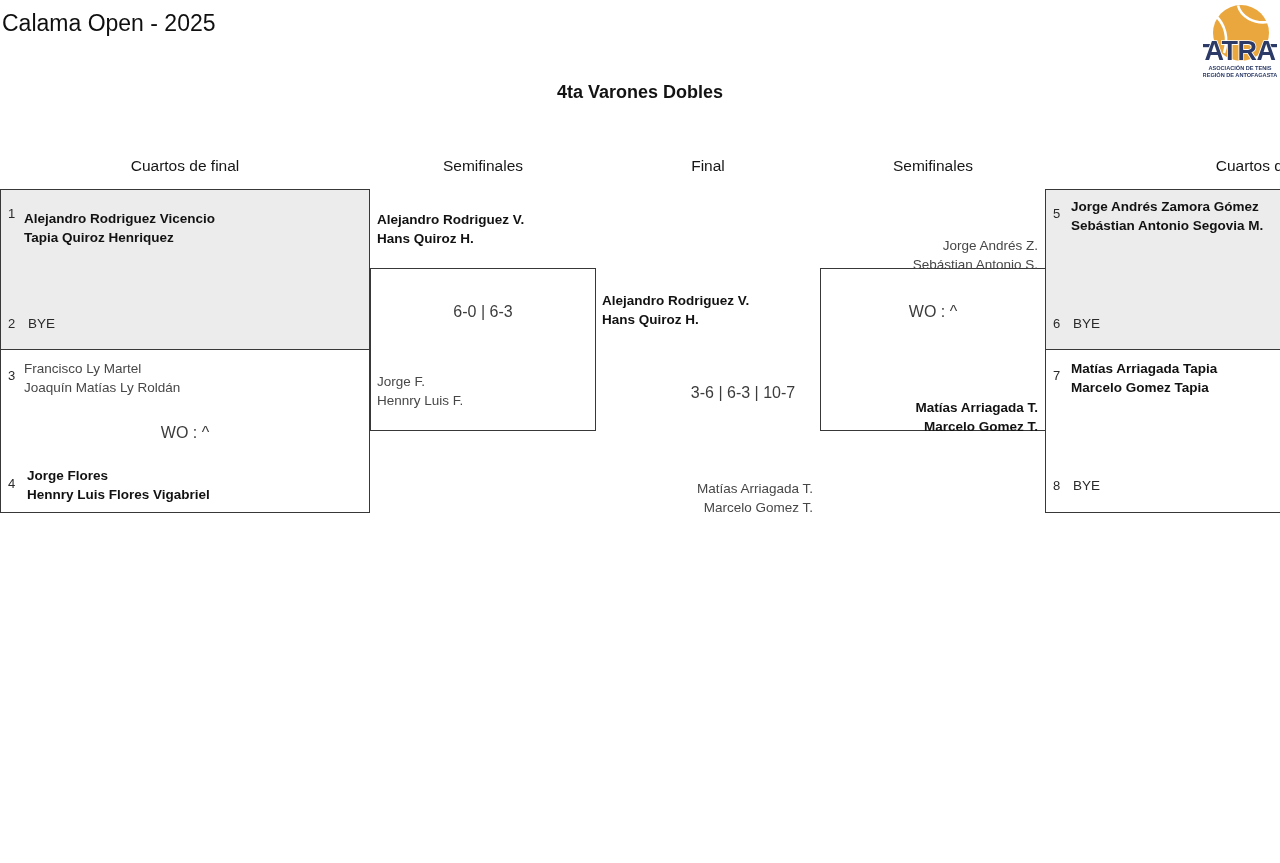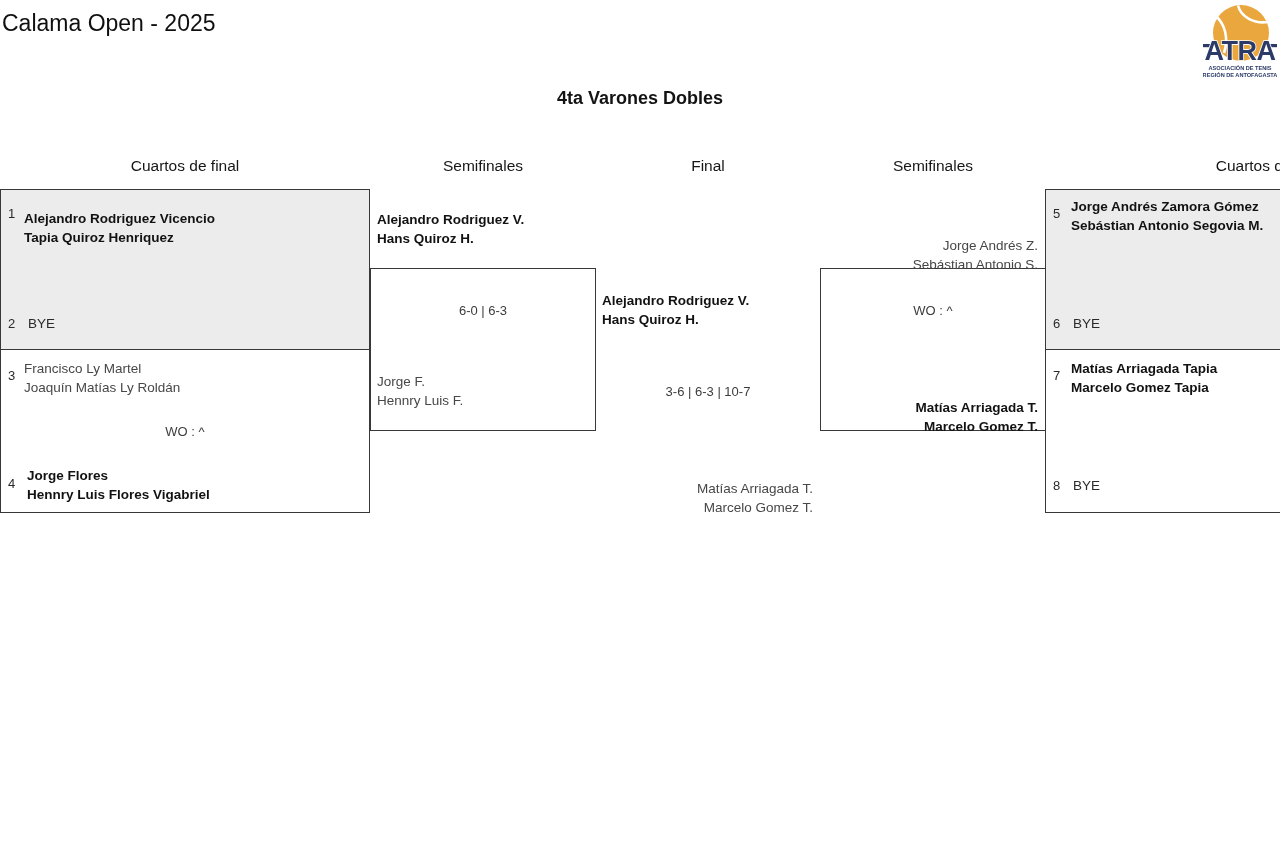--- a/index.html
+++ b/index.html
@@ -1,30 +1,30 @@
 <!DOCTYPE html>
 <html><head>
 <meta charset="utf-8">
 <style>
   html,body{margin:0;padding:0;background:#fff;}
   .page{
     position:relative;width:1280px;height:863px;overflow:hidden;background:#ffffff;
     font-family:"Liberation Sans","DejaVu Sans",sans-serif;color:#111;
   }
   .page-title{position:absolute;left:2px;font-size:23px;font-weight:400;color:#0f0f0f;white-space:nowrap;}
-  .bracket-title{position:absolute;left:0;top:88px;width:1280px;text-align:center;font-size:18px;font-weight:700;color:#131313;}
+  .bracket-title{position:absolute;left:0;top:82px;width:1280px;text-align:center;font-size:18px;font-weight:700;color:#131313;}
   .round-header{position:absolute;top:157px;font-size:15.5px;font-weight:500;color:#161616;text-align:center;white-space:nowrap;}
   .box{position:absolute;border:1px solid #383838;background:#ffffff;box-sizing:border-box;}
   .box.seeded{background:#ececec;}
   .team{position:absolute;font-size:13.5px;line-height:19px;color:#474747;white-space:nowrap;}
   .team.winner{font-weight:700;color:#121212;}
   .team.right{text-align:right;margin-top:26px;}
   .seed{position:absolute;font-size:13px;color:#2a2a2a;}
   .bye{position:absolute;font-size:13.5px;color:#2a2a2a;}
-  .score{position:absolute;font-size:13px;color:#3c3c3c;text-align:center;white-space:nowrap;}
+  .score{position:absolute;font-size:16px;color:#3c3c3c;text-align:center;white-space:nowrap;}
   .logo{position:absolute;left:1203px;top:3px;}
 </style>
 </head>
 <body>
 
 <div class="page">
 
   <div class="page-title" style="top:10px;">Calama Open - 2025</div>
 
   <svg class="logo" width="74" height="78" viewBox="0 0 74 78">
@@ -80,21 +80,21 @@
   <div class="score" style="left:370px;top:303px;width:226px;">6-0 | 6-3</div>
   <div class="team" style="left:377px;top:372px;">
     <div>Jorge F.</div>
     <div>Hennry Luis F.</div>
   </div>
 
   <div class="team winner" style="left:602px;top:291px;">
     <div>Alejandro Rodriguez V.</div>
     <div>Hans Quiroz H.</div>
   </div>
-  <div class="score" style="left:595px;top:384px;width:226px;">3-6 | 6-3 | 10-7</div>
+  <div class="score" style="left:630px;top:384px;width:226px;">3-6 | 6-3 | 10-7</div>
   <div class="team right" style="left:595px;top:453px;width:218px;">
     <div>Matías Arriagada T.</div>
     <div>Marcelo Gomez T.</div>
   </div>
 
   <div class="team right" style="left:820px;top:210px;width:218px;">
     <div>Jorge Andrés Z.</div>
     <div>Sebástian Antonio S.</div>
   </div>
   <div class="score" style="left:820px;top:303px;width:226px;">WO : ^</div>

